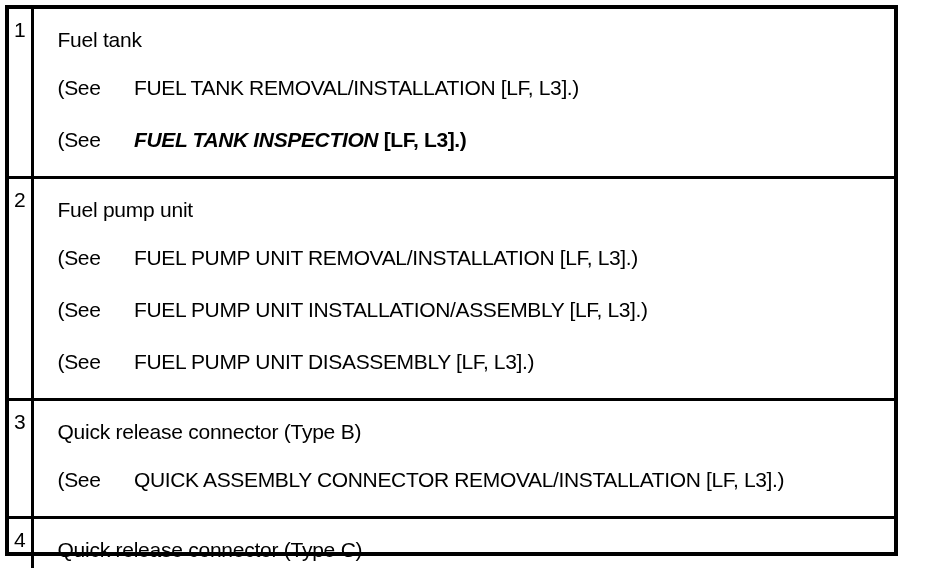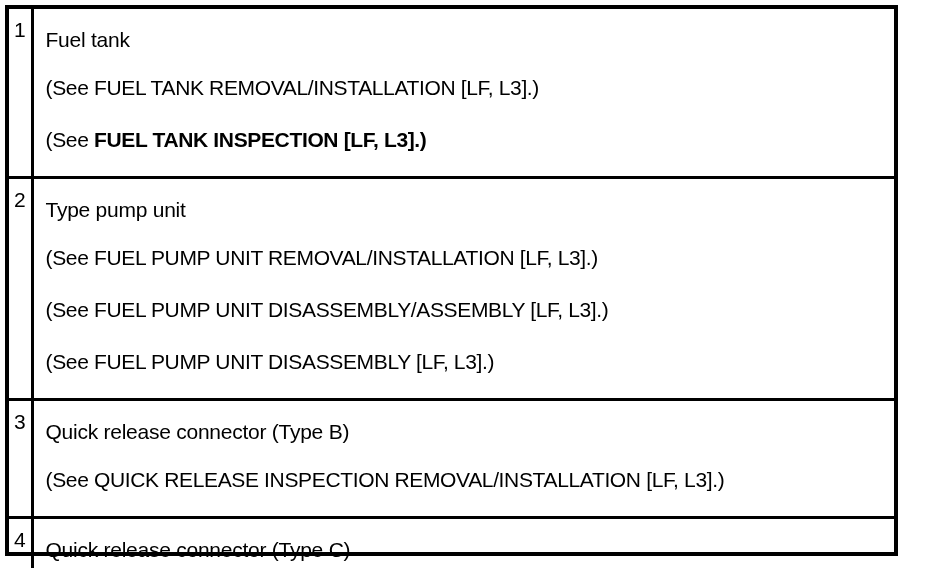--- a/index.html
+++ b/index.html
@@ -59,21 +59,21 @@
     vertical-align: top;
     text-align: center;
     padding: 9px 0 0 0;
     font-size: 21px;
     line-height: 23px;
     letter-spacing: -0.2px;
   }
 
   td.body-cell {
     vertical-align: top;
-    padding: 9px 0 10px 12px;
+    padding: 9px 0 10px 24px;
     box-sizing: border-box;
   }
 
   .line {
     font-size: 21px;
     line-height: 52px;
     height: 52px;
     white-space: nowrap;
     letter-spacing: -0.25px;
   }
@@ -85,27 +85,29 @@
 
   
   .line.line-ref {
     letter-spacing: -0.35px;
   }
   .line.line-ref.heavy {
     font-weight: bold;
   }
   .line.line-ref.heavy .ref-name {
     font-weight: bold;
+    font-style: italic;
   }
 
   .see-word {
     font-weight: normal;
   }
   .ref-name {
     font-weight: normal;
+    margin-left: 28px;
   }
 </style>
 </head>
 <body>
 
 <div class="sheet">
 
   <div class="component-table">
     <table class="table-inner">
       <tbody>
@@ -123,41 +125,41 @@
               <span class="see-word">(See </span><span class="ref-name">FUEL TANK INSPECTION</span><span class="ref-tail"> [LF, L3].)</span>
             </div>
           </td>
         </tr>
 
         <tr class="component-row">
           <td class="num-cell">
             <span>2</span>
           </td>
           <td class="body-cell">
-            <div class="line line-title">Type pump unit</div>
+            <div class="line line-title">Fuel pump unit</div>
             <div class="line line-ref">
               <span class="see-word">(See </span><span class="ref-name">FUEL PUMP UNIT REMOVAL/INSTALLATION</span><span class="ref-tail"> [LF, L3].)</span>
             </div>
             <div class="line line-ref">
-              <span class="see-word">(See </span><span class="ref-name">FUEL PUMP UNIT DISASSEMBLY/ASSEMBLY</span><span class="ref-tail"> [LF, L3].)</span>
+              <span class="see-word">(See </span><span class="ref-name">FUEL PUMP UNIT INSTALLATION/ASSEMBLY</span><span class="ref-tail"> [LF, L3].)</span>
             </div>
             <div class="line line-ref">
               <span class="see-word">(See </span><span class="ref-name">FUEL PUMP UNIT DISASSEMBLY</span><span class="ref-tail"> [LF, L3].)</span>
             </div>
           </td>
         </tr>
 
         <tr class="component-row">
           <td class="num-cell">
             <span>3</span>
           </td>
           <td class="body-cell">
             <div class="line line-title">Quick release connector (Type B)</div>
             <div class="line line-ref">
-              <span class="see-word">(See </span><span class="ref-name">QUICK RELEASE INSPECTION REMOVAL/INSTALLATION</span><span class="ref-tail"> [LF, L3].)</span>
+              <span class="see-word">(See </span><span class="ref-name">QUICK ASSEMBLY CONNECTOR REMOVAL/INSTALLATION</span><span class="ref-tail"> [LF, L3].)</span>
             </div>
           </td>
         </tr>
 
         <tr class="component-row">
           <td class="num-cell">
             <span>4</span>
           </td>
           <td class="body-cell">
             <div class="line line-title">Quick release connector (Type C)</div>

